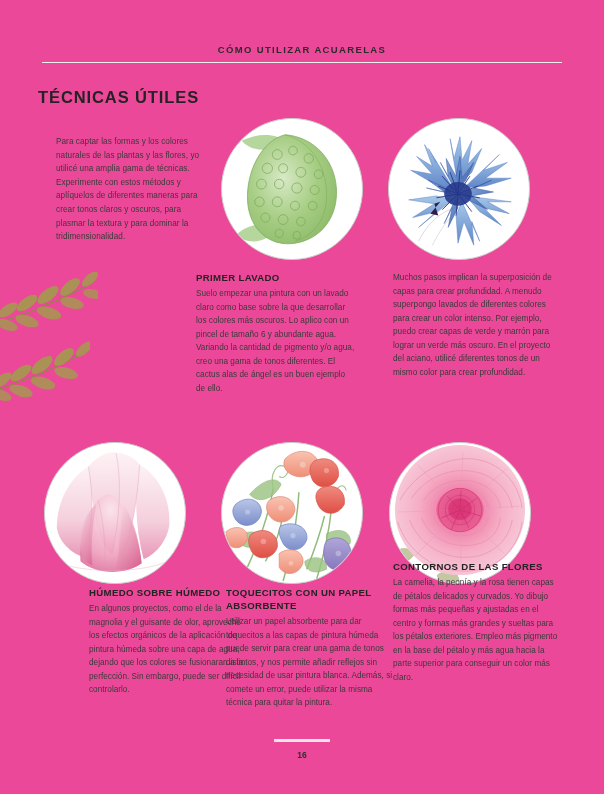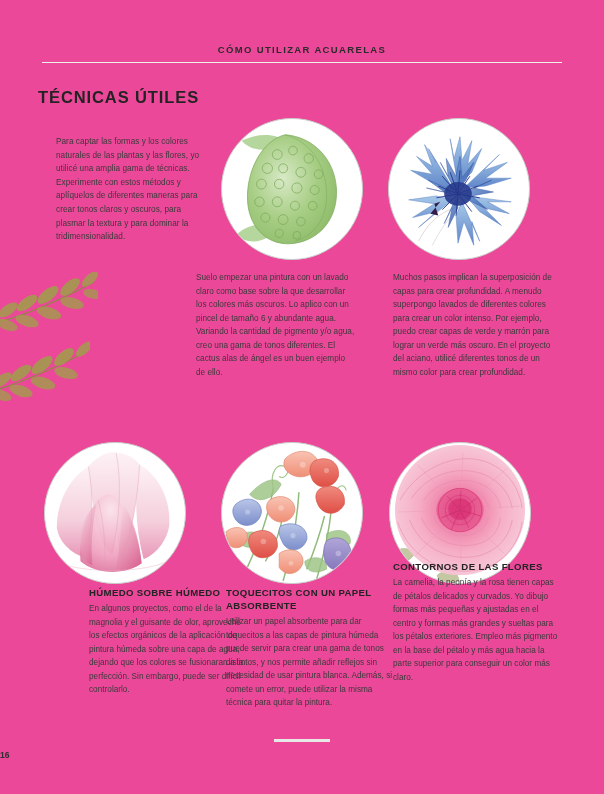--- a/index.html
+++ b/index.html
@@ -120,20 +120,21 @@
     transform: translateX(-50%);
     width: 56px;
     height: 3px;
     background: #e7e7e5;
   }
   .page-number {
     position: absolute;
     bottom: 34px;
     left: 0;
     width: 604px;
+    text-align: center;
     font-size: 8.5px;
     font-weight: 700;
     color: #2e2e2e;
   }
 </style>
 </head>
 <body>
 
 <div class="page">
 
@@ -265,20 +266,21 @@
           <line x1="70" y1="76" x2="68" y2="98"></line>
         <line x1="70" y1="76" x2="54" y2="92"></line>
           <line x1="70" y1="76" x2="48" y2="80"></line>
         <line x1="70" y1="76" x2="50" y2="68"></line>
       </g>
       <path d="M52 84 L42 96 L50 98 L46 86 Z" fill="#2b1340" opacity="0.95"></path>
     </svg>
   </div>
 
   <div class="col" id="col-primer-lavado">
+    <h3>PRIMER LAVADO</h3>
     <p>Suelo empezar una pintura con un lavado claro como base sobre la que desarrollar los colores más oscuros. Lo aplico con un pincel de tamaño 6 y abundante agua. Variando la cantidad de pigmento y/o agua, creo una gama de tonos diferentes. El cactus alas de ángel es un buen ejemplo de ello.</p>
   </div>
 
   <div class="col" id="col-capas">
     <p>Muchos pasos implican la superposición de capas para crear profundidad. A menudo superpongo lavados de diferentes colores para crear un color intenso. Por ejemplo, puedo crear capas de verde y marrón para lograr un verde más oscuro. En el proyecto del aciano, utilicé diferentes tonos de un mismo color para crear profundidad.</p>
   </div>
 
   <div class="circle" id="circle-magnolia">
     <svg viewBox="0 0 142 142">
       <defs>

